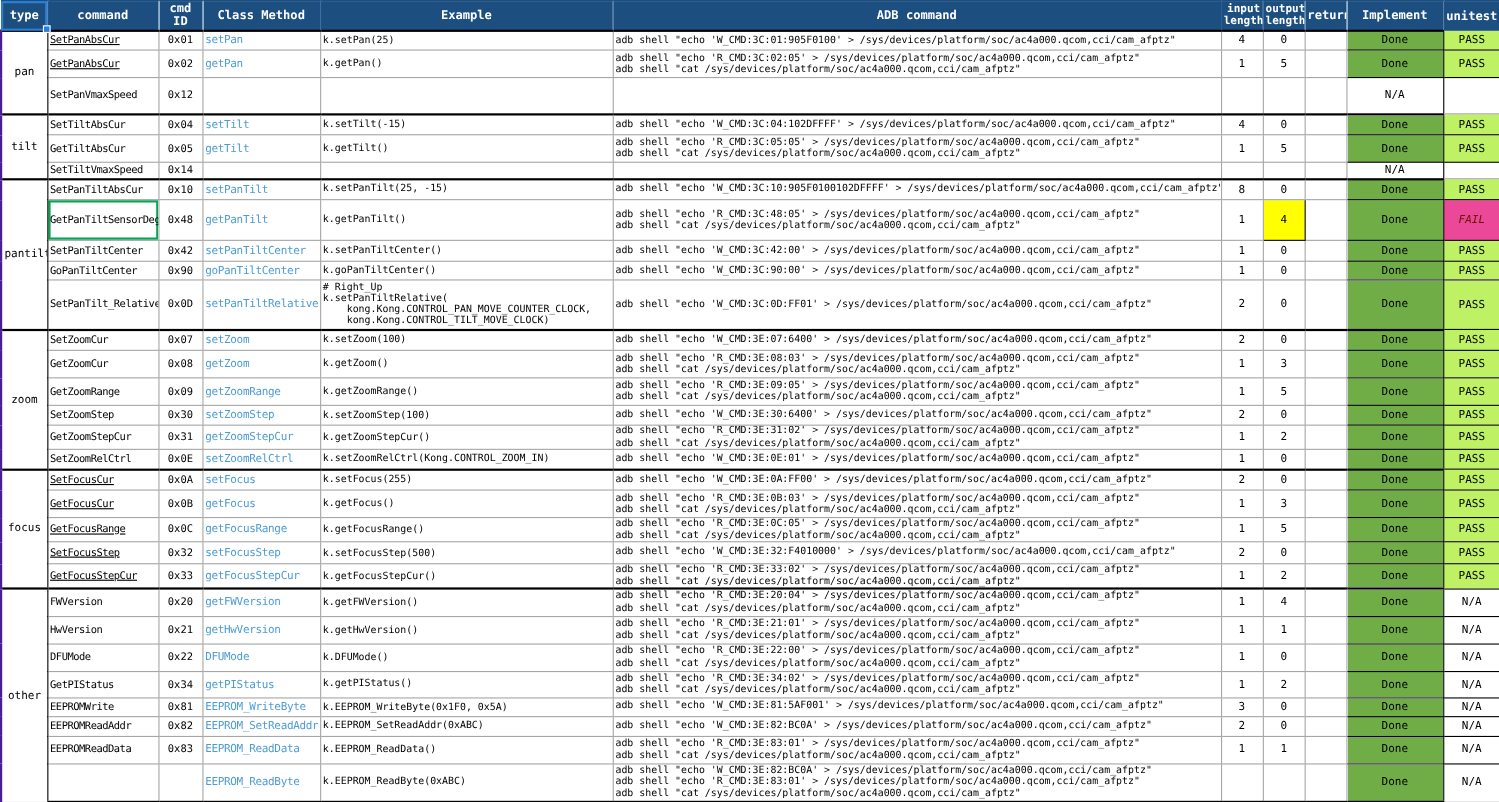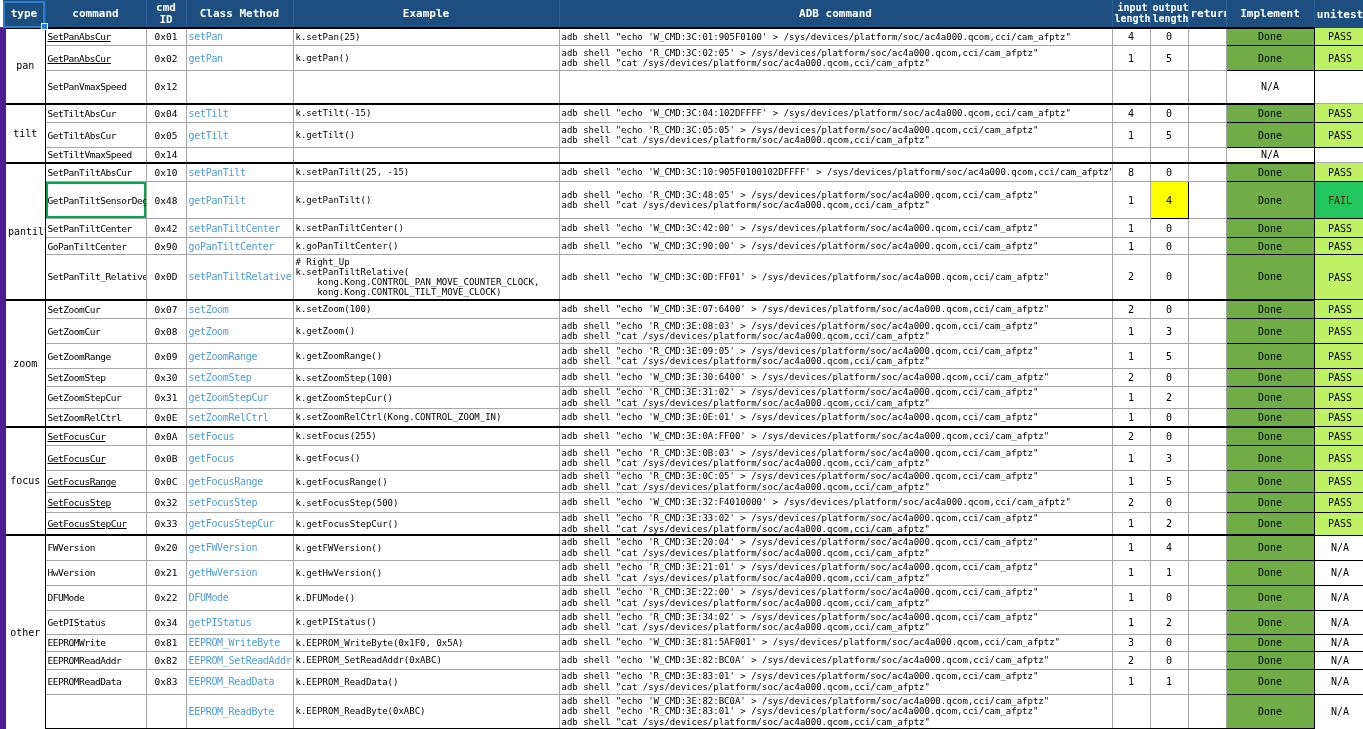--- a/index.html
+++ b/index.html
@@ -9,35 +9,35 @@
   th,td{overflow:hidden;padding:0 2px;box-sizing:border-box;}
   thead tr{height:27px;}
   th{background:#1C4E80;color:#fff;font-weight:bold;font-size:11px;text-align:center;
      border:1px solid #1C4E80;border-right-color:#2a5f96;}
   th .lbl{white-space:pre-line;line-height:12px;display:inline-block;}
   th.c-input .lbl,th.c-output .lbl{font-size:10px;line-height:11px;}
   th.active{outline:2px solid #2D7DD2;outline-offset:-2px;overflow:visible;position:relative;text-align:center;}
   .fill-handle{position:absolute;right:-3px;bottom:-3px;width:5px;height:5px;
                background:#2D7DD2;border:1px solid #fff;z-index:5;}
   td{border:1px solid #a6a6a6;font-size:10px;color:#000;vertical-align:middle;background:#fff;}
-  td.type-cell{text-align:center;font-size:10px;border-left:6px solid #4c1d95;border-right:1px solid #000;}
+  td.type-cell{text-align:center;font-size:10px;border-left:2px solid #4c1d95;border-right:1px solid #000;}
   td.cmd{white-space:nowrap;font-size:9.5px;letter-spacing:-0.45px;}
   td.cmd.u{text-decoration:underline;}
   td.cmd.selected{box-shadow:inset 0 0 0 2px #00A651;}
   td.cid{text-align:center;font-size:9.5px;}
   td.method{color:#4E9CD5;font-size:10px;letter-spacing:-0.3px;white-space:nowrap;}
   td.example{font-size:9px;white-space:pre;line-height:10px;}
   td.adb{font-size:9px;white-space:pre;line-height:10.5px;}
   td.num{text-align:center;font-size:10px;}
   td.num.yellow{background:#FFFF00;border:1px solid #000;}
   td.impl{text-align:center;font-size:10px;border:1px solid #000;}
   td.impl.done{background:#70AD47;}
   td.uni{text-align:center;font-size:10px;}
   td.uni.pass{background:#bef264;border:1px solid #000;}
-  td.uni.fail{background:#22c55e;color:#6B1500;border:1px solid #000;}
+  td.uni.fail{background:#ec4899;color:#6B1500;border:1px solid #000;font-style:italic;}
   td.uni.na{background:#fff;border:1px solid #000;}
   tr.group-start td{border-top:2px solid #000;}
   tbody tr:last-child td{border-bottom:2px solid #000;}
 </style>
 </head>
 <body>
 
 <div class="sheet">
   <table>
     <colgroup>

